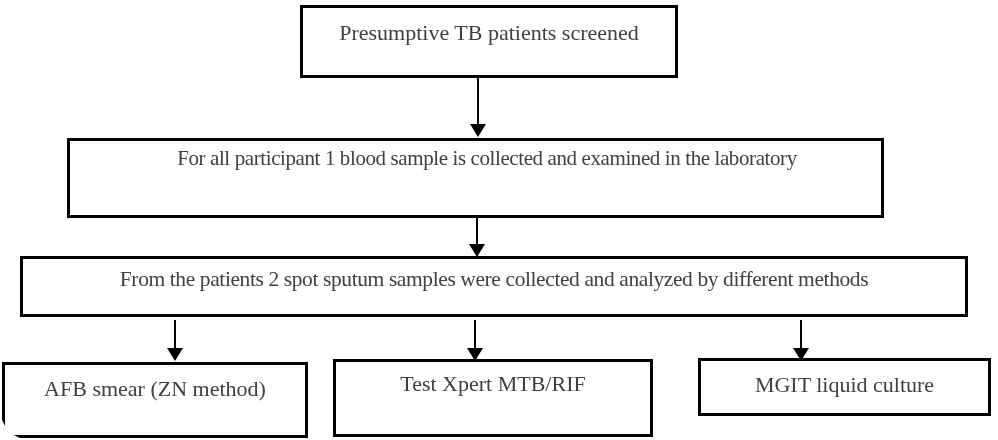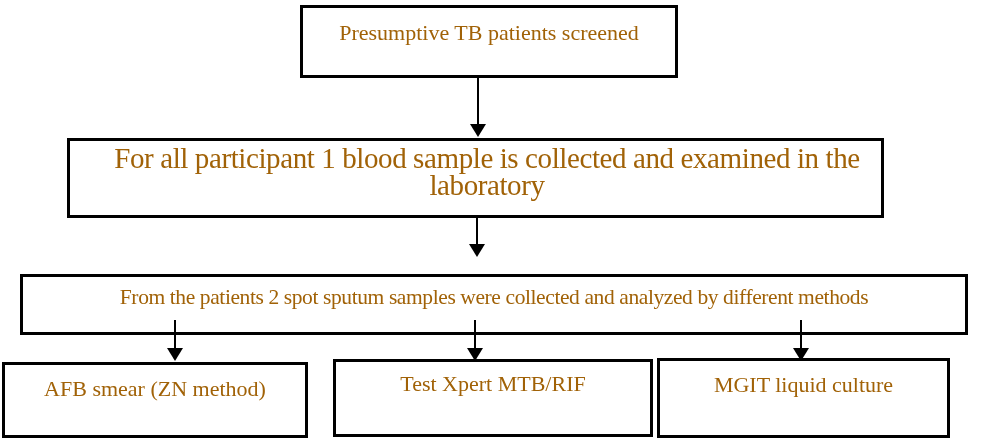--- a/index.html
+++ b/index.html
@@ -2,42 +2,43 @@
 <html><head>
 <meta charset="utf-8">
 <style>
   html, body { margin: 0; padding: 0; background: #ffffff; }
   .canvas {
     position: relative;
     width: 998px;
     height: 440px;
     background: #ffffff;
     font-family: "Liberation Serif", serif;
-    color: #a16207;
+    color: #404040;
     overflow: hidden;
+    border-radius: 31px;
   }
   .box {
     position: absolute;
     box-sizing: border-box;
     border: 3px solid #000000;
     background: #ffffff;
     text-align: center;
     font-size: 22px;
     line-height: 27px;
   }
   .box .box-text { display: block; }
 
   .n-screened { left: 300px; top: 5px;   width: 378px; height: 73px; padding-top: 11px; }
   .n-blood    { left: 67px;  top: 138px; width: 817px; height: 80px; padding-top: 4px;
-                font-size: 29px; letter-spacing: -0.4px; padding-left: 23px; }
-  .n-sputum   { left: 20px;  top: 274px; width: 948px; height: 61px; padding-top: 7px;
+                font-size: 21px; letter-spacing: -0.4px; padding-left: 23px; }
+  .n-sputum   { left: 20px;  top: 256px; width: 948px; height: 61px; padding-top: 7px;
                 font-size: 21.5px; letter-spacing: -0.4px; white-space: nowrap; }
   .n-afb      { left: 2px;   top: 362px; width: 306px; height: 76px; padding-top: 10px; }
   .n-xpert    { left: 333px; top: 359px; width: 320px; height: 78px; padding-top: 8px; }
-  .n-mgit     { left: 657px; top: 358px; width: 293px; height: 80px; padding-top: 10px; }
+  .n-mgit     { left: 698px; top: 358px; width: 293px; height: 58px; padding-top: 10px; }
 
   .arrow {
     position: absolute;
     width: 16px;
     display: flex;
     flex-direction: column;
     align-items: center;
   }
   .arrow .stem { width: 2px; flex: 1 1 auto; background: #000000; }
   .arrow .head {

